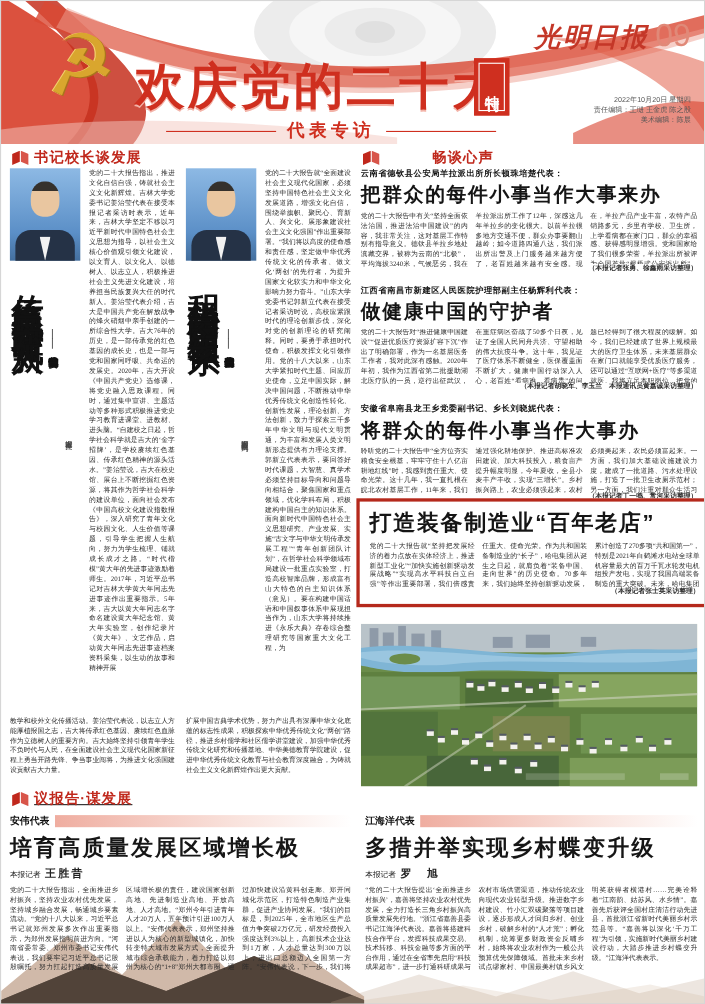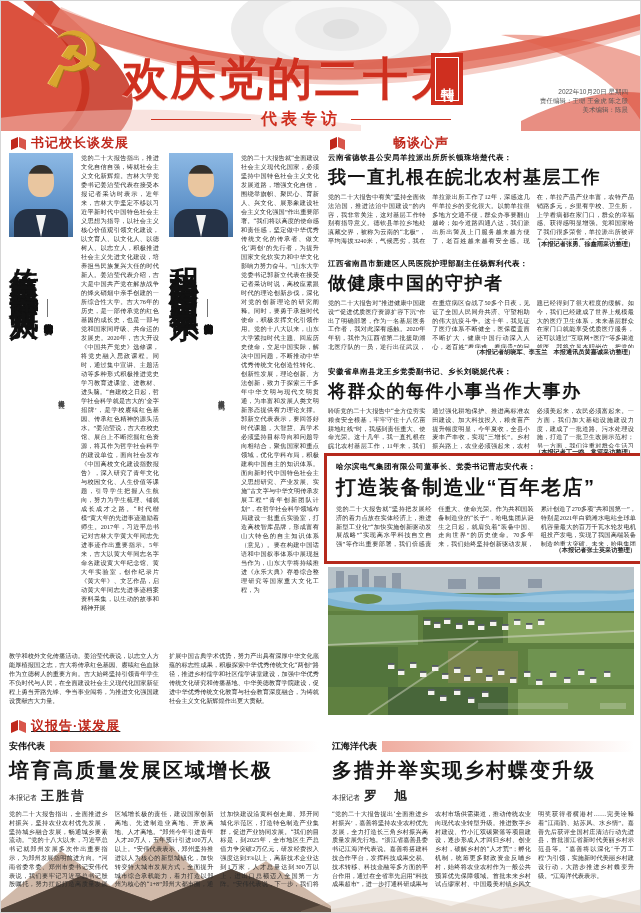--- a/index.html
+++ b/index.html
@@ -75,21 +75,21 @@
   
   .discuss{position:absolute;left:0;top:713px;width:516px;height:200px;z-index:2;}
   .d-art{position:absolute;top:26px;}
   .d-left{left:8px;width:310px;} .d-right{left:331px;width:302px;}
   .label-row{display:flex;align-items:center;gap:5px;}
   .label{font-size:9px;font-weight:700;color:#111;white-space:nowrap;}
   .band{flex:1;height:11px;background:linear-gradient(90deg,#efada0,#f9e2dc 60%,rgba(255,255,255,0));}
   .dheadline{font-size:20px;font-weight:900;letter-spacing:2px;color:#161616;margin:4px 0 3px;
           font-family:"Liberation Sans",sans-serif;}
   .dby{font-size:7px;color:#222;margin-bottom:5px;}
-  .dby b{font-size:13px;letter-spacing:2px;margin-left:4px;}
+  .dby b{font-size:10px;letter-spacing:2px;margin-left:4px;}
   .dbody{column-count:3;column-gap:7px;height:86px;font-size:6.2px;line-height:8.8px;
           text-align:justify;overflow:hidden;color:#2b2b2b;}
 
   .mountains{position:absolute;left:0;top:790px;width:641px;height:123px;z-index:1;}
 </style>
 </head>
 <body>
 
 <div class="page">
 
@@ -110,20 +110,23 @@
     <div class="emblem">☭</div>
     <div class="banner-title sans">欢庆党的二十大</div>
     <div class="banner-badge">
       <div class="inner">特刊</div>
     </div>
     <div class="banner-sub">
       <div class="line"></div>
       <div class="txt">代表专访</div>
       <div class="line"></div>
     </div>
+    <div class="mast">
+      <span class="mast-name">光明日报</span><span class="mast-num">09</span>
+    </div>
     <div class="mast-dates">
       <div>2022年10月20日 星期四</div>
       <div>责任编辑：王琎 王金虎 陈之殷</div>
       <div>美术编辑：陈晨</div>
     </div>
   </div>
 
   <div class="sec-head" style="left:10px;top:133px;">
     <svg width="15" height="13" viewBox="0 0 15 13">
       <path d="M0,3 L7,0 L7,10 L0,13 Z" fill="#c0281c"></path>
@@ -176,21 +179,21 @@
         <div class="vh-by">本报记者 赵秋丽 冯帆</div>
       </div>
       <div class="bottomstrip">扩展中国古典学术优势，努力产出具有深厚中华文化底蕴的标志性成果，积极探索中华优秀传统文化“两创”路径，推进乡村儒学和社区儒学讲堂建设，加强中华优秀传统文化研究和传播基地、中华美德教育学院建设，促进中华优秀传统文化教育与社会教育深度融合，为铸就社会主义文化新辉煌作出更大贡献。</div>
     </div>
   </div>
 
   <div class="voices">
 
     <div class="voice" style="top:0;">
       <div class="kicker sans">云南省德钦县公安局羊拉派出所所长顿珠培楚代表：</div>
-      <div class="vheadline">我一直扎根在皖北农村基层工作</div>
+      <div class="vheadline">把群众的每件小事当作大事来办</div>
       <div class="vbody" style="height:56px;">
         <span>党的二十大报告中有关“坚持全面依法治国，推进法治中国建设”的内容，我非常关注，这对基层工作特别有指导意义。德钦县羊拉乡地处滇藏交界，被称为云南的“北极”，平均海拔3240米，气候恶劣，我在羊拉派出所工作了12年，深感这几年羊拉乡的变化很大。以前羊拉很多地方交通不便，群众办事要翻山越岭；如今道路四通八达，我们派出所出警及上门服务越来越方便了，老百姓越来越有安全感。现在，羊拉产品产业丰富，农特产品销路多元，乡里有学校、卫生所，上学看病都在家门口，群众的幸福感、获得感明显增强。党和国家给了我们很多荣誉，羊拉派出所被评为全国首批“枫桥式公安派出所”，我是全国公安系统二级英雄模范。今后，我们将继续发扬缺氧不缺精神、艰苦不怕吃苦、特别能战斗、特别能奉献的精神，努力把羊拉建设得更好！</span>
         <span class="credit">（本报记者张勇、徐鑫雨采访整理）</span>
       </div>
     </div>
 
     <div class="voice" style="top:106px;">
       <div class="kicker sans">江西省南昌市新建区人民医院护理部副主任杨辉利代表：</div>
       <div class="vheadline">做健康中国的守护者</div>
       <div class="vbody" style="height:58px;">
@@ -202,21 +205,20 @@
     <div class="voice" style="top:214px;">
       <div class="kicker sans">安徽省阜南县龙王乡党委副书记、乡长刘晓妮代表：</div>
       <div class="vheadline">将群众的每件小事当作大事办</div>
       <div class="vbody" style="height:50px;">
         <span>聆听党的二十大报告中“全方位夯实粮食安全根基，牢牢守住十八亿亩耕地红线”时，我感到责任重大、使命光荣。这十几年，我一直扎根在皖北农村基层工作，11年来，我们通过强化耕地保护、推进高标准农田建设、加大科技投入，粮食亩产提升幅度明显，今年夏收，全县小麦丰产丰收，实现“三增长”。乡村振兴路上，农业必须强起来，农村必须美起来，农民必须富起来。一方面，我们加大基础设施建设力度，建成了一批道路、污水处理设施，打造了一批卫生改厕示范村；另一方面，我们注重对群众生活习惯的引导，通过开展“美丽庭院”“清洁文明户”评选，引导群众主动扮靓美丽乡村。江山就是人民，人民就是江山。我将始终从群众最盼最急的小事做起，调解好每一件纠纷，把群众的每件小事当作大事来办。</span>
         <span class="credit">（本报记者丁一鸣、常河采访整理）</span>
       </div>
     </div>
 
     <div class="hl-box">
-      <div class="kicker sans">哈尔滨电气集团有限公司董事长、党委书记曹志安代表：</div>
       <div class="vheadline">打造装备制造业“百年老店”</div>
       <div class="vbody" style="height:50px;">
         <span>党的二十大报告就“坚持把发展经济的着力点放在实体经济上，推进新型工业化”“加快实施创新驱动发展战略”“实现高水平科技自立自强”等作出重要部署，我们倍感责任重大、使命光荣。作为共和国装备制造业的“长子”，哈电集团从诞生之日起，就肩负着“装备中国、走向世界”的历史使命。70多年来，我们始终坚持创新驱动发展，累计创造了270多项“共和国第一”，特别是2021年白鹤滩水电站全球单机容量最大的百万千瓦水轮发电机组投产发电，实现了我国高端装备制造的重大突破。未来，哈电集团将深入学习贯彻党的二十大精神，聚焦装备制造业关键核心技术、“卡脖子”问题，围绕“三十五项重点工程”，全力攻坚关键核心技术，加快原创技术策源地建设，推进制造融合、科技融合、质量融合、数字融合、改革融合、国企融合、人才融合，全力打造装备制造业的“百年老店”。</span>
         <span class="credit">（本报记者张士英采访整理）</span>
       </div>
     </div>
 
     <div class="photo">
       <svg width="306" height="148" viewBox="0 0 306 148">
         <rect width="306" height="148" fill="#6b8c4a"></rect>

